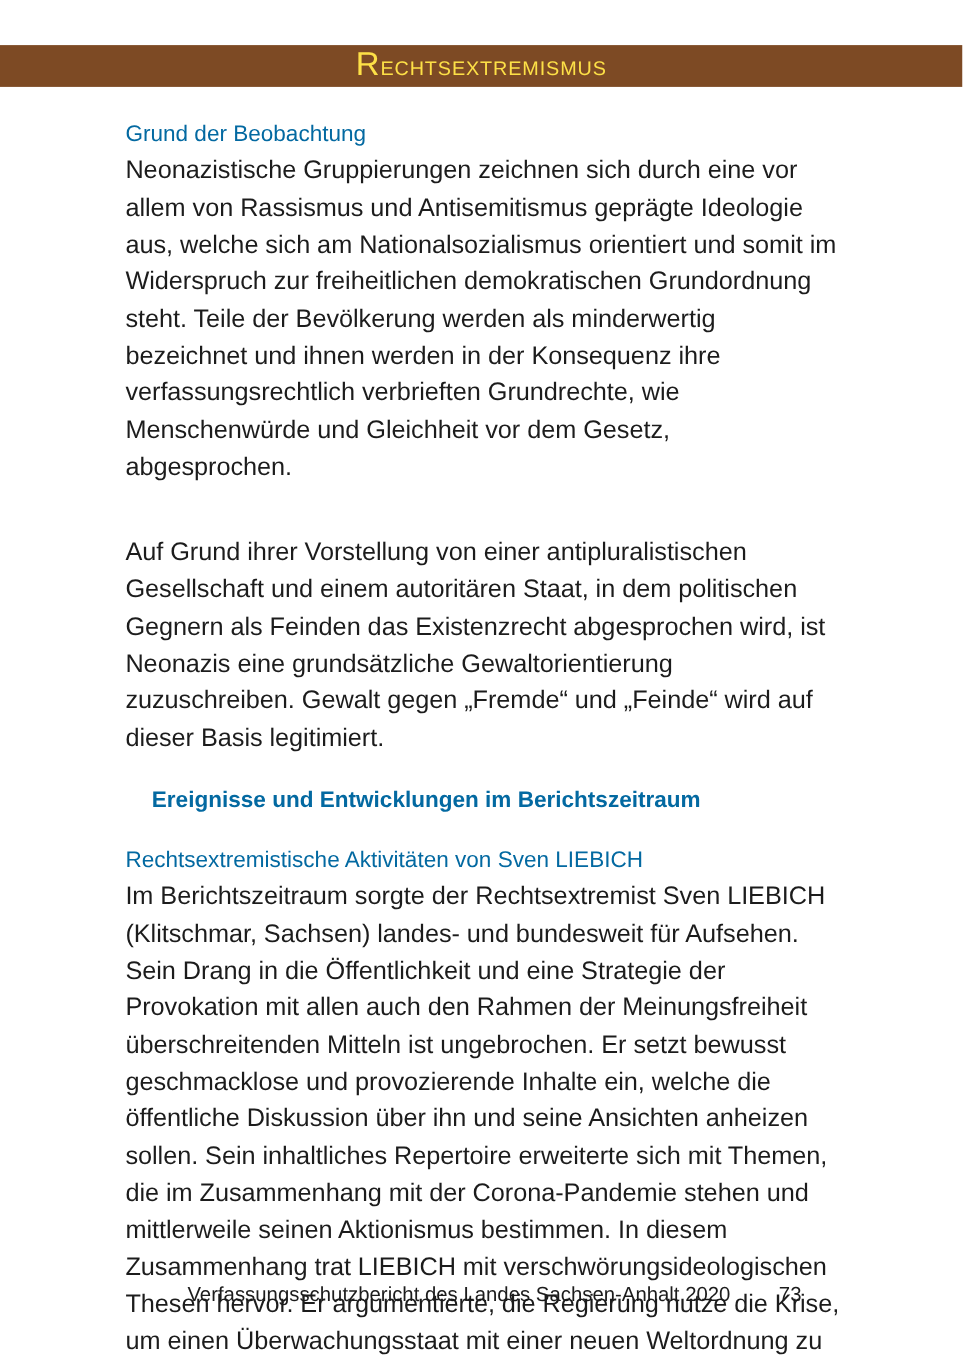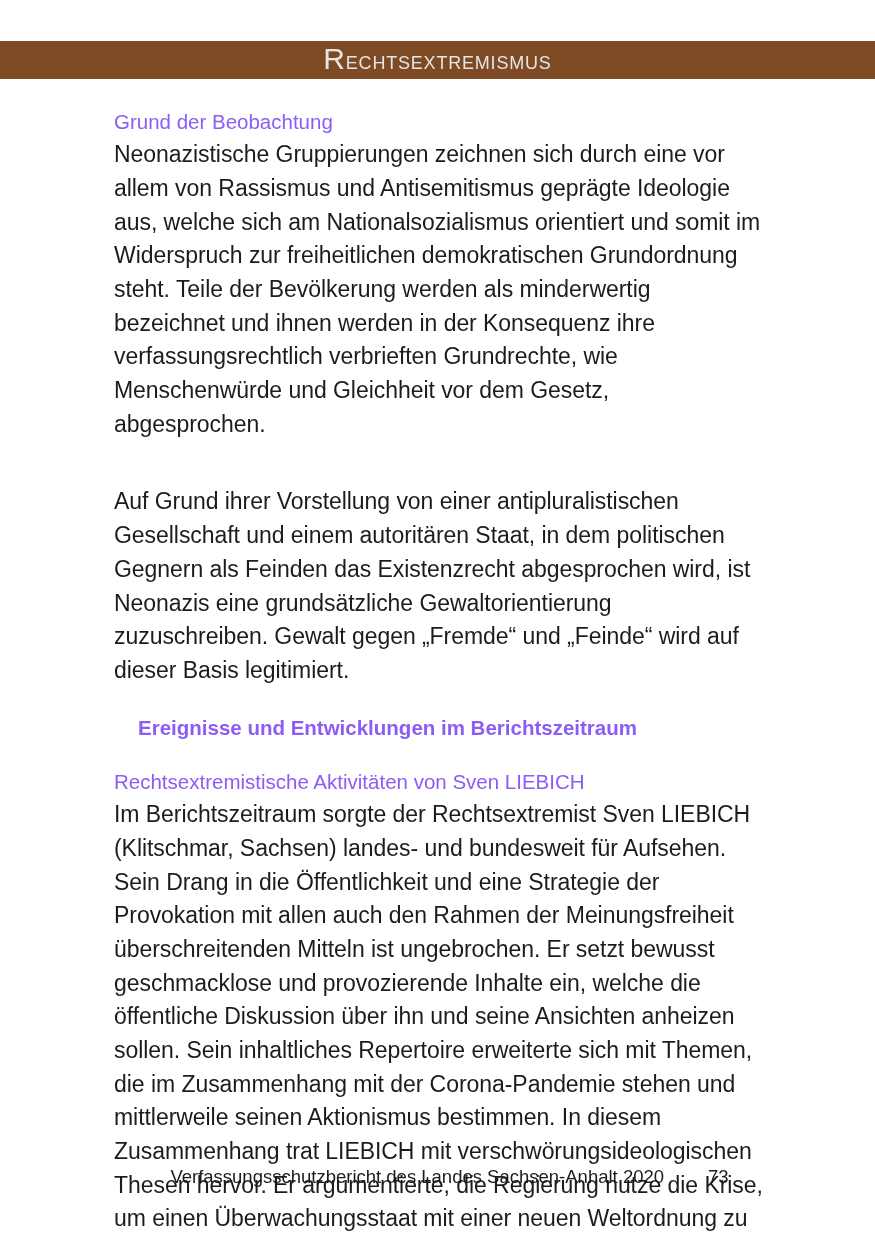--- a/index.html
+++ b/index.html
@@ -29,21 +29,21 @@
     top: 41px;
     left: 0;
     width: 875px;
     height: 38px;
     background: #7d4a24;
     display: flex;
     align-items: center;
     justify-content: center;
   }
   .header-title {
-    color: #e5e5e5;
+    color: #fde047;
     font-size: 26px;
     letter-spacing: 0.8px;
     font-variant: small-caps;
     text-transform: none;
     font-weight: 400;
     line-height: 1;
     padding-bottom: 2px;
   }
   .header-title .cap {
     font-size: 30px;
@@ -51,21 +51,21 @@
 
   
   .content {
     position: absolute;
     top: 108px;
     left: 114px;
     width: 650px;
   }
 
   .h-section {
-    color: #8b5cf6;
+    color: #0369a1;
     font-size: 20.5px;
     line-height: 1.38;
     margin: 0 0 2px 0;
     font-weight: 400;
   }
   .h-section.bold {
     font-weight: bold;
     margin-left: 24px;
   }
 

